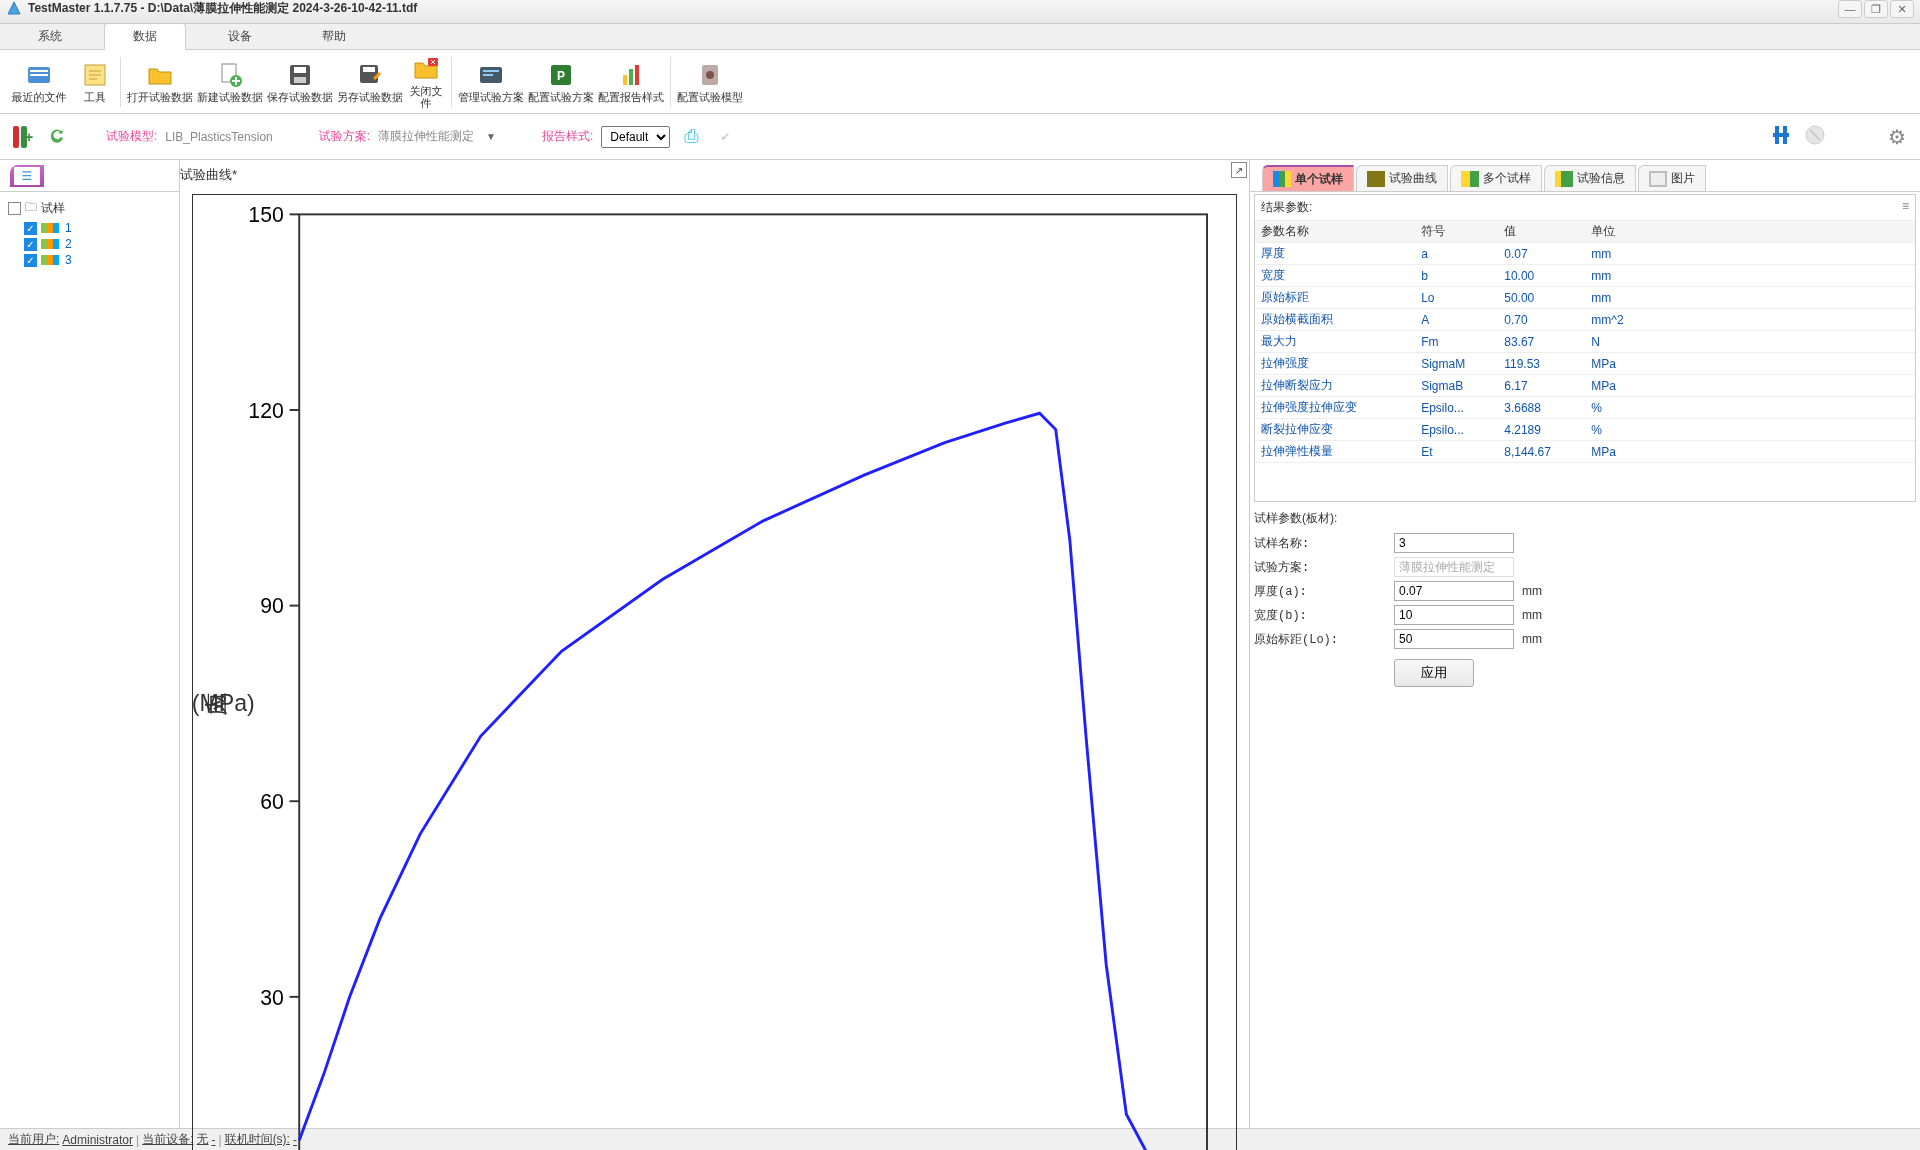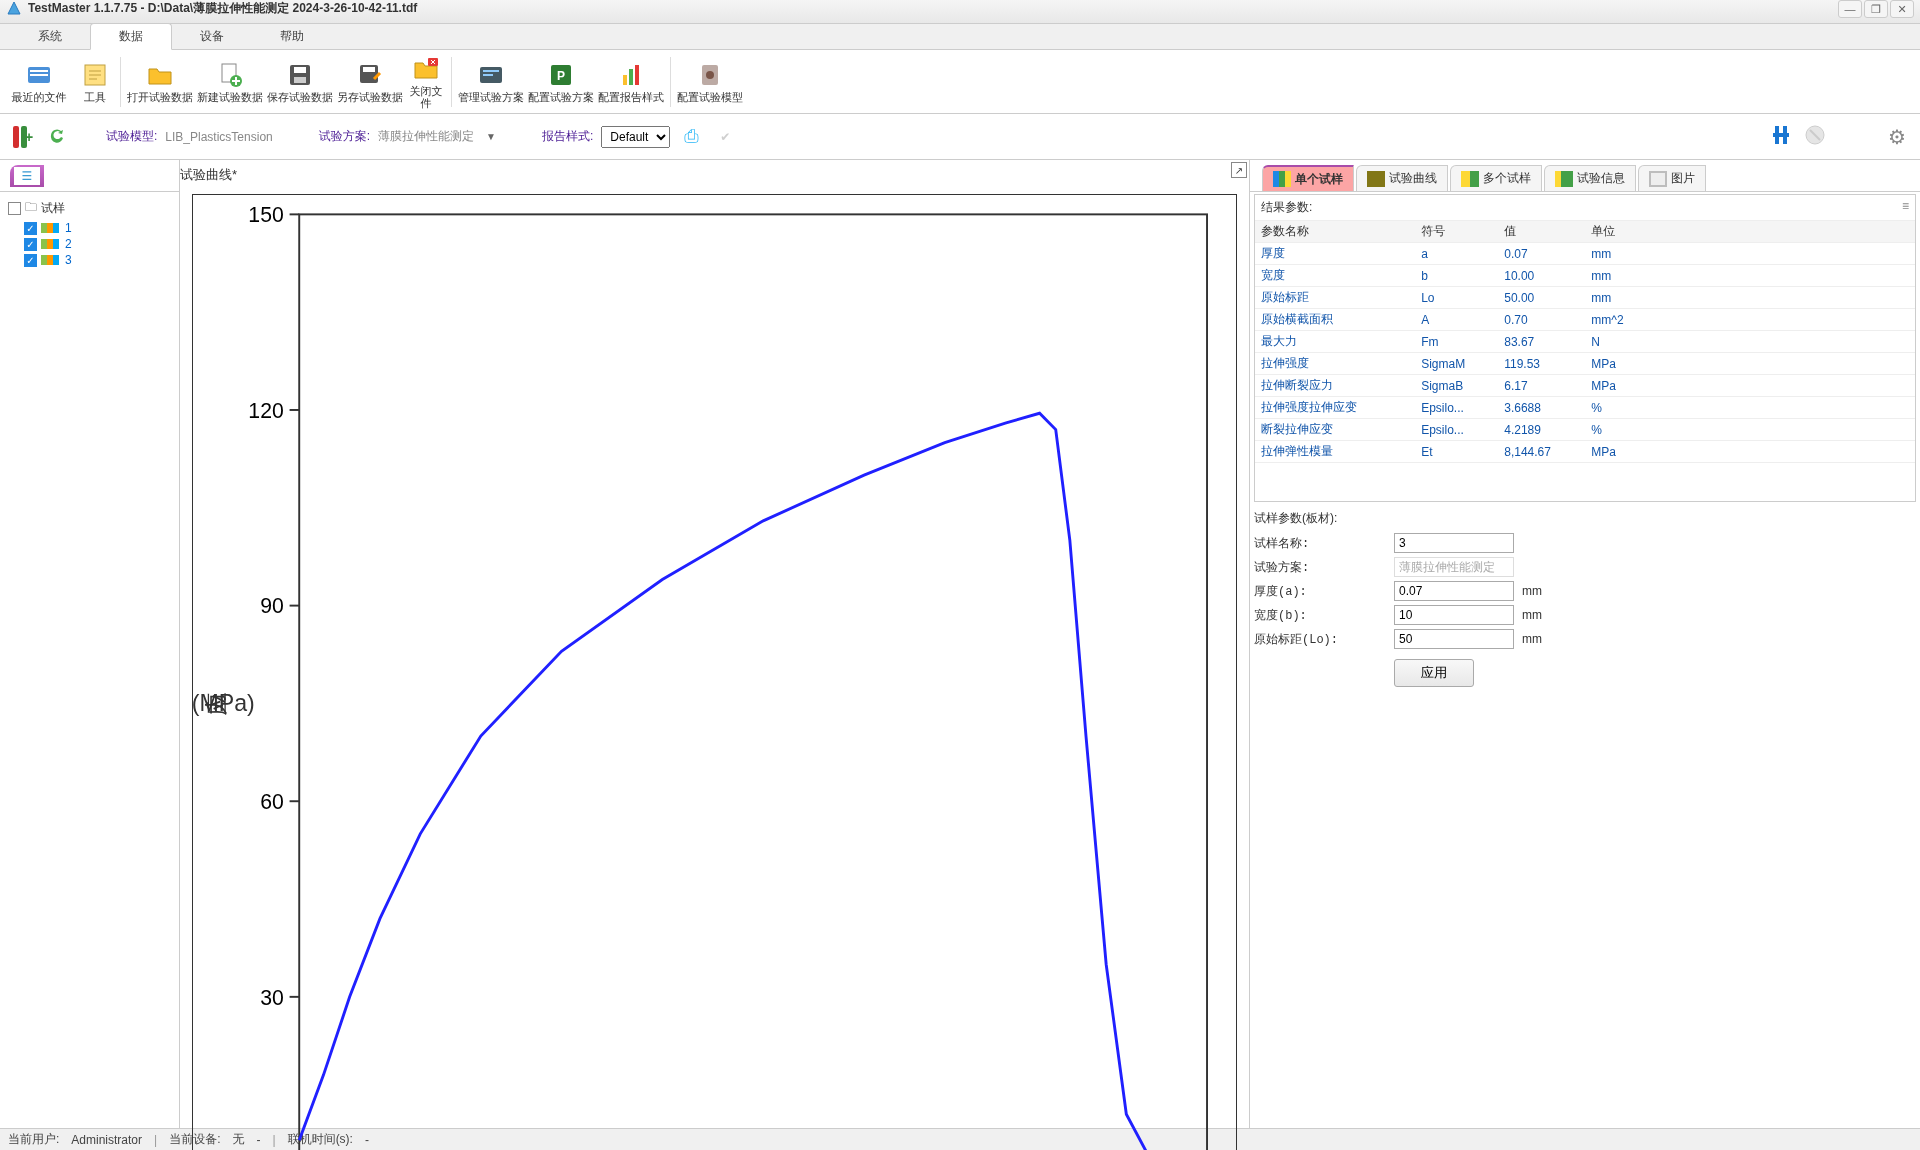--- a/index.html
+++ b/index.html
@@ -6,35 +6,35 @@
 body { font-family: "Microsoft YaHei", "SimSun", Arial, sans-serif; font-size: 12px; background: #f0f0f0; color: #333; overflow: hidden; }
 
 
 .titlebar { height: 24px; background: linear-gradient(#f5f5f5,#e8e8e8); display: flex; padding: 0 6px; border-bottom: 1px solid #ccc; }
 .titlebar .app-icon { width: 16px; height: 16px; margin-right: 6px; display: inline-block; }
 .titlebar .title-text { flex: 1; font-size: 12px; color: #333; font-weight: bold;}
 .titlebar .win-btns { display: flex; gap: 2px; }
 .titlebar .win-btn { width: 24px; height: 18px; border: 1px solid #ccc; background: #f5f5f5; display: flex; align-items: center; justify-content: center; border-radius: 3px; cursor: pointer; font-size: 11px; color: #666; }
 
 
-.menubar { height: 26px; background: #f0f0f0; display: flex; align-items: flex-end; padding: 0 10px; border-bottom: 1px solid #ccc; }
+.menubar { height: 26px; background: #f0f0f0; display: flex; align-items: flex-end; padding: 0 10px; border-bottom: 1px solid #ccc; gap: 14px; }
 .menubar .menu-tab { padding: 4px 28px; color: #444; cursor: pointer; }
 .menubar .menu-tab.active { background: #fff; border: 1px solid #ccc; border-bottom: 1px solid #fff; border-radius: 4px 4px 0 0; margin-bottom: -1px; }
 
 
 .ribbon { height: 64px; background: #fff; display: flex; align-items: center; border-bottom: 1px solid #ccc; padding: 0 4px; }
 .ribbon .rbtn { display: flex; flex-direction: column; align-items: center; justify-content: center; width: 70px; height: 60px; cursor: pointer; border-right: 0; }
 .ribbon .rbtn.narrow { width: 42px; }
 .ribbon .rbtn .ricon { width: 28px; height: 28px; margin-bottom: 2px; }
 .ribbon .rbtn .rlabel { font-size: 11px; color: #333; line-height: 12px; text-align: center; }
 .ribbon .sep { width: 1px; height: 50px; background: #ddd; margin: 0 4px; }
 
 
 .toolbar2 { height: 46px; background: #fff; border-bottom: 1px solid #ccc; display: flex; align-items: center; padding: 0 10px; gap: 8px; }
-.toolbar2 .label { color: #4c1d95; font-size: 12px; }
+.toolbar2 .label { color: #ec4899; font-size: 12px; }
 .toolbar2 .value { color: #888; font-size: 12px; }
 .toolbar2 select { font-size: 12px; padding: 2px 4px; }
 .toolbar2 .spacer { flex: 1; }
 .dropdown-caret { color: #666; font-size: 10px; margin-left: 4px; cursor: pointer; }
 .iconbtn { width: 26px; height: 26px; display: flex; align-items: center; justify-content: center; border: 1px solid transparent; cursor: pointer; }
 
 
 .main { display: flex; height: calc(100vh - 24px - 26px - 64px - 46px - 22px); }
 .left-head { height: 32px; display: flex; align-items: center; padding-left: 10px; background: #fff; border-bottom: 1px solid #ccc; }
 .left-tab { background: linear-gradient(#c96acb,#a84caa); height: 22px; width: 34px; border-radius: 8px 0 0 0; display: flex; align-items: center; justify-content: center; }
@@ -76,21 +76,21 @@
 
 .sample-params { margin: 6px 4px; }
 .sample-params .sp-title { font-size: 12px; color: #333; margin-bottom: 6px; }
 .sample-params .row { display: flex; align-items: center; margin-bottom: 4px; }
 .sample-params .row .k { width: 140px; color: #333; font-family: Liberation Mono, monospace; }
 .sample-params .row input { width: 120px; font-size: 12px; padding: 2px 4px; border: 1px solid #aaa; }
 .sample-params .row input[readonly] { color: #aaa; border-color: #ddd; }
 .sample-params .row .unit { margin-left: 8px; color: #333; }
 .sample-params .apply-btn { width: 80px; padding: 4px 0; margin-left: 140px; margin-top: 6px; background: linear-gradient(#f8f8f8,#e8e8e8); border: 1px solid #aaa; cursor: pointer; border-radius: 3px; }
 
-.statusbar { height: 22px; background: #f0f0f0; border-top: 1px solid #ccc; display: flex; align-items: center; padding: 0 8px; font-size: 12px; color: #444; gap: 12px; }
+.statusbar { height: 22px; background: #f0f0f0; border-top: 1px solid #ccc; display: flex; align-items: center; padding: 0 8px; font-size: 12px; color: #444; gap: 3px; text-decoration: underline; }
 .statusbar .sep2 { color: #999; }
 
 
 .red-green-bars { display: flex; gap: 2px; }
 .bar-red { width: 6px; height: 22px; background: #d32f2f; border-radius: 2px; }
 .bar-green { width: 6px; height: 22px; background: #388e3c; border-radius: 2px; }
 .plus-green { color: #388e3c; font-weight: bold; font-size: 14px; margin-left: -2px; }
 </style>
 </head>
 <body>

